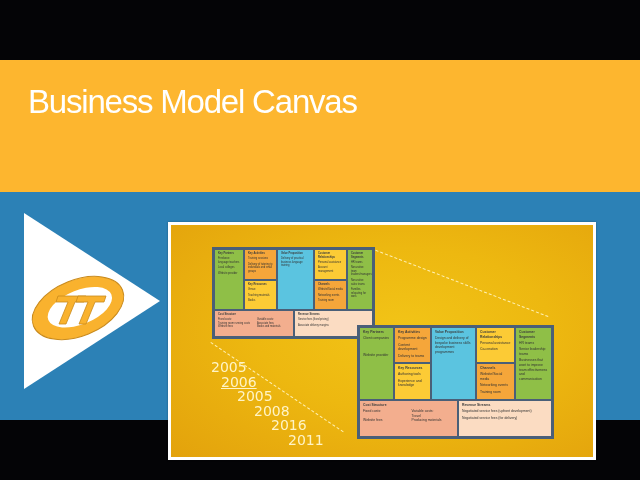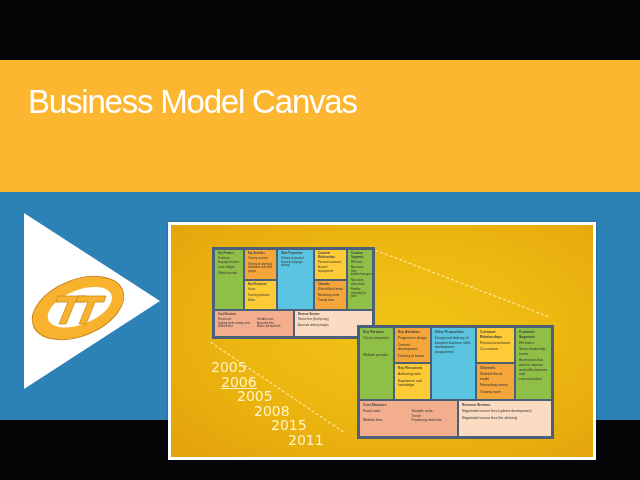--- a/index.html
+++ b/index.html
@@ -121,21 +121,21 @@
       <div class="it">Service fees (fixed pricing)</div>
       <div class="it">Associate delivery margins</div>
     </div>
   </div>
 
   <div class="years">
     <div style="left:0px;">2005</div>
     <div style="left:10px;text-decoration:underline;">2006</div>
     <div style="left:26px;">2005</div>
     <div style="left:43px;">2008</div>
-    <div style="left:60px;">2015</div>
+    <div style="left:60px;">2016</div>
     <div style="left:77px;">2011</div>
   </div>
 
   <div class="canvas c2" style="left:186px; top:100px; width:193px; height:110px;">
     <div class="cell green" style="left:1px; top:1px; width:33px; height:71px;">
       <div class="h">Key Partners</div>
       <div class="it">Client companies</div>
       <div class="it" style="margin-top:12px;">Website provider</div>
     </div>
     <div class="cell orange" style="left:36px; top:1px; width:35px; height:34px;">

